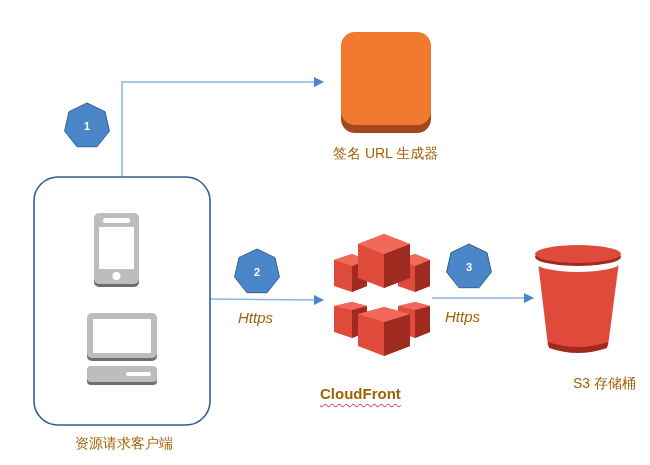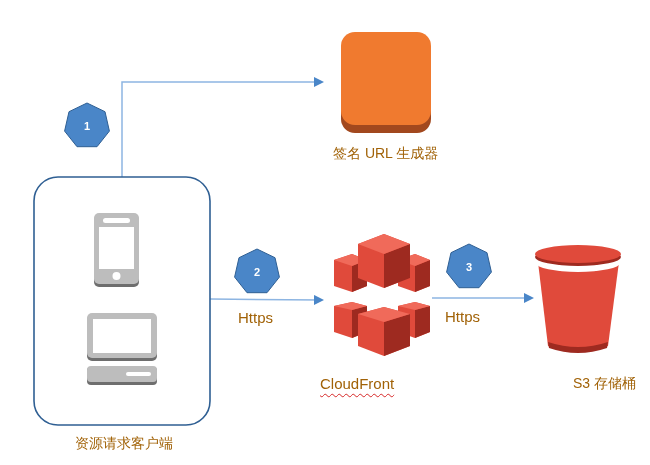--- a/index.html
+++ b/index.html
@@ -1,20 +1,20 @@
 <!DOCTYPE html>
 <html><head>
 <meta charset="utf-8">
 <style>
   html, body { margin: 0; padding: 0; background: #ffffff; }
   body { width: 650px; height: 465px; position: relative; overflow: hidden;
          font-family: "Liberation Sans", "DejaVu Sans", sans-serif; }
   svg.canvas { position: absolute; left: 0; top: 0; }
   .label { position: absolute; color: #a16207; font-size: 14px; white-space: nowrap; }
-  .https { font-size: 15px; }
+  .https { font-size: 15px; font-style: italic; }
   .badge-num { fill: #ffffff; font-size: 11px; font-family: "Liberation Sans", sans-serif; font-weight: bold; }
   .cf-label { text-decoration: underline wavy #d62828; text-decoration-thickness: 1px; text-underline-offset: 4px; }
 </style>
 </head>
 <body>
 
 <svg class="canvas" width="650" height="465" viewBox="0 0 650 465">
   <defs>
     <marker id="arrowhead" markerWidth="10" markerHeight="10" refX="8" refY="5" orient="auto" markerUnits="userSpaceOnUse">
       <path d="M0,0 L10,5 L0,10 Z" fill="#4A86C8"></path>
@@ -110,15 +110,15 @@
   </g>
   <g transform="translate(469,267)">
     <polygon points="0,-23 18,-14.3 22.4,5.1 10,20.7 -10,20.7 -22.4,5.1 -18,-14.3" fill="#4A86C8" stroke="#2F5F93" stroke-width="1"></polygon>
     <text class="badge-num" x="0" y="4" text-anchor="middle">3</text>
   </g>
 </svg>
 
 <div class="label" style="left:333px; top:145px;">签名 URL 生成器</div>
 <div class="label https" style="left:238px; top:309px;">Https</div>
 <div class="label https" style="left:445px; top:308px;">Https</div>
-<div class="label cf-label" style="left:320px; top:375px; font-size:15px;">CloudFront</div>
+<div class="label cf-label" style="left:320px; top:385px; font-size:15px;font-weight:bold;">CloudFront</div>
 <div class="label" style="left:573px; top:375px;">S3 存储桶</div>
 <div class="label" style="left:75px; top:435px;">资源请求客户端</div>
 
 </body></html>

